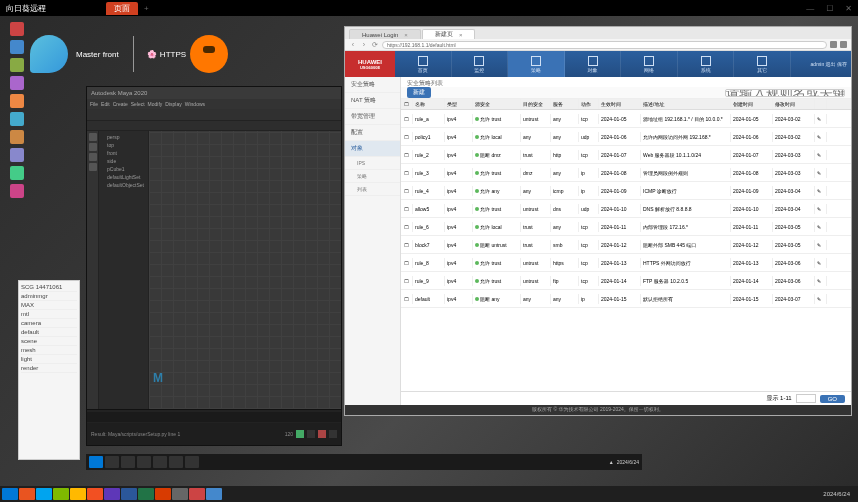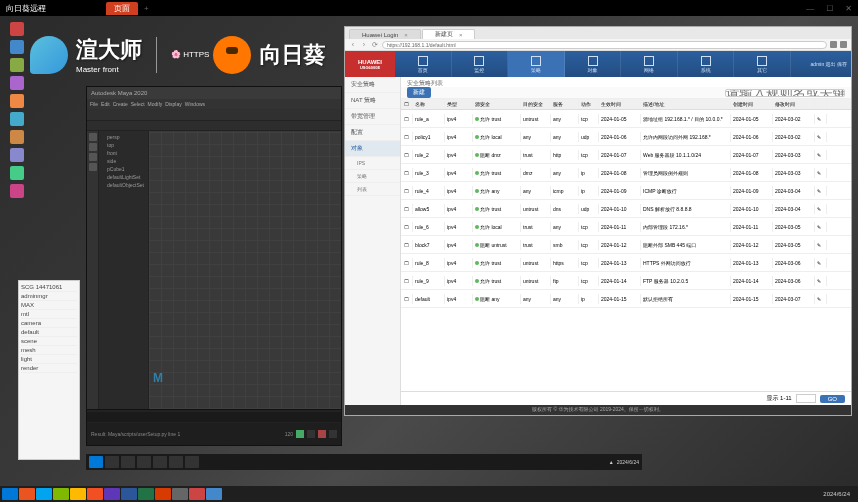--- a/index.html
+++ b/index.html
@@ -121,27 +121,25 @@
   <div class="desk-ico" style="background:#4ac"></div>
   <div class="desk-ico" style="background:#c84"></div>
   <div class="desk-ico" style="background:#88c"></div>
   <div class="desk-ico" style="background:#4c8"></div>
   <div class="desk-ico" style="background:#c48"></div>
 </div>
 
 <div class="watermark">
   <div class="wm-logo"></div>
   <div>
-    <div class="wm-text">渲大师</div>
     <div style="color:#fff;font-size:8px">Master front</div>
   </div>
   <div class="wm-div"></div>
   <div style="color:#fff;font-size:8px;margin-right:-4px">🌸 HTTPS</div>
   <div class="wm-logo2"></div>
-  <div class="wm-text2">向日葵</div>
 </div>
 
 <div class="leftcol">
   <div class="ln">SCG 14471061</div>
   <div class="ln">adminmgr</div>
   <div class="ln">MAX</div>
   <div class="ln">mtl</div>
   <div class="ln">camera</div>
   <div class="ln">default</div>
   <div class="ln">scene</div>

